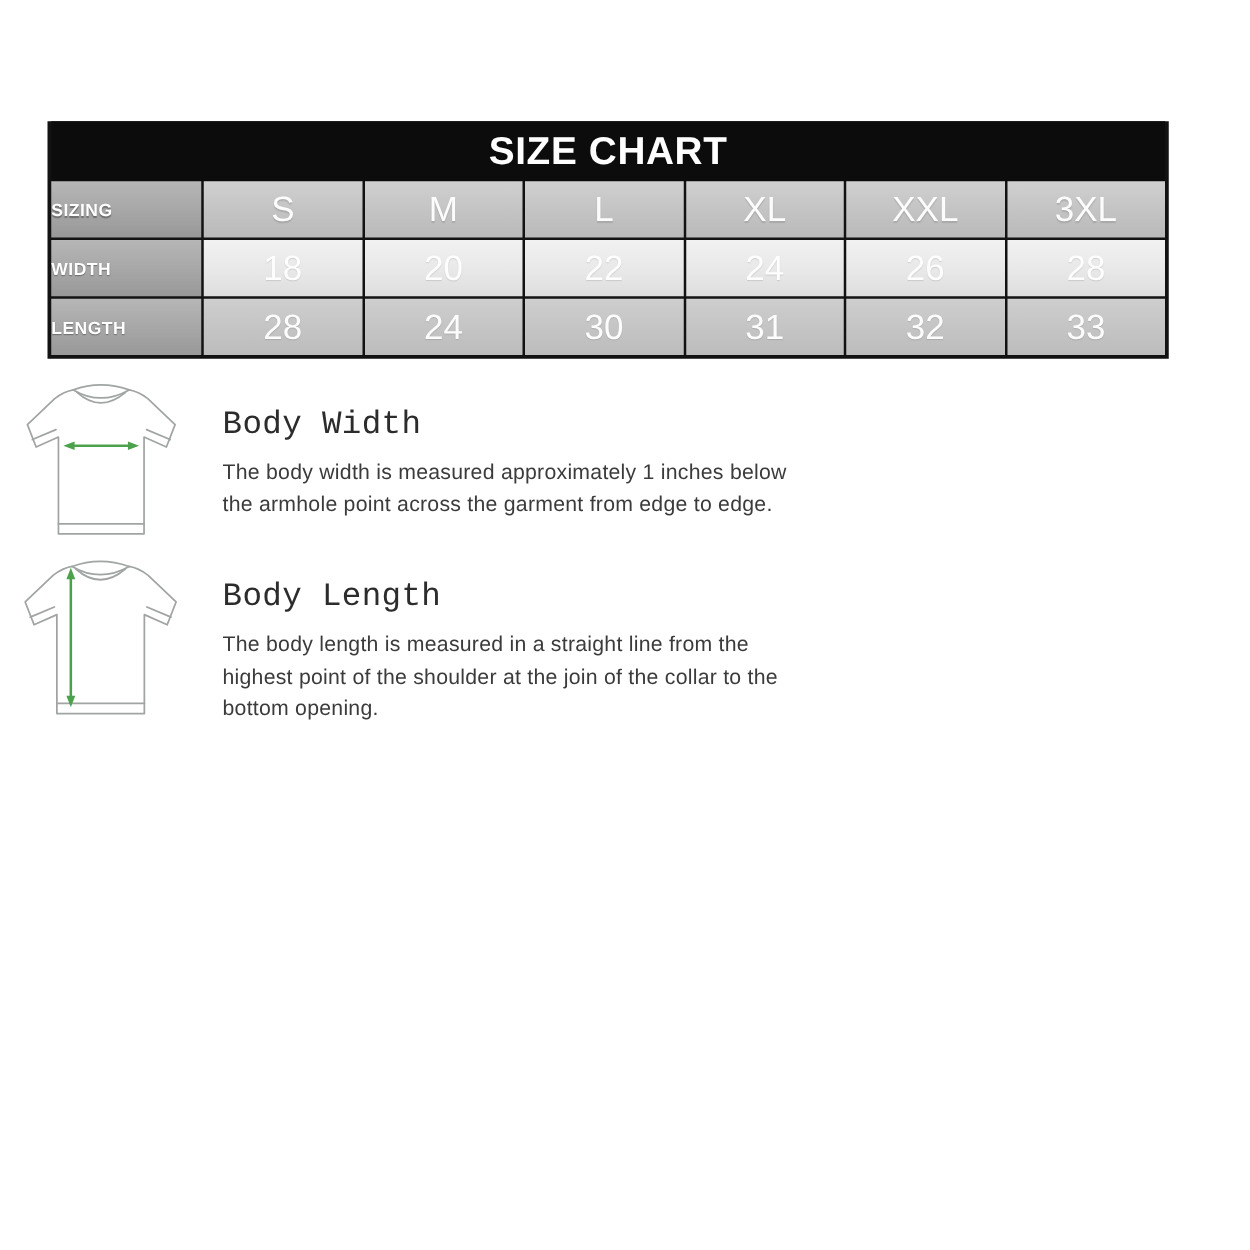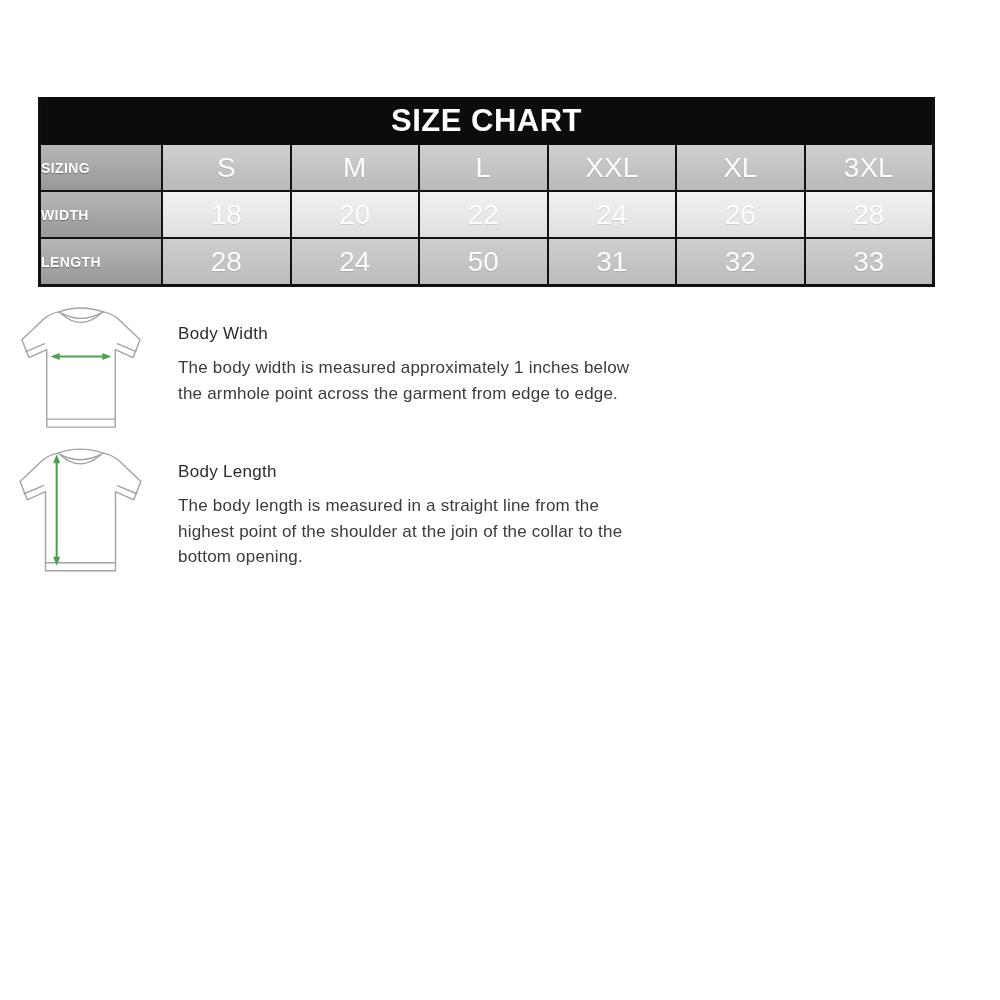--- a/index.html
+++ b/index.html
@@ -41,52 +41,52 @@
   .row-width  { background:linear-gradient(180deg,#f1f1f1 0%,#e8e8e8 55%,#dedede 100%); }
   .row-length { background:linear-gradient(180deg,#cecece 0%,#c4c4c4 55%,#bcbcbc 100%); }
 
   
   .shirt { position:absolute; }
   .shirt-1 { left:14px; top:300px; }
   .shirt-2 { left:12px; top:441px; }
   .guide-text { position:absolute; left:178px; width:456px; color:#3a3a3a; }
   .guide-1 { top:324px; }
   .guide-2 { top:462px; }
-  .guide-heading { font-size:17px; font-weight:400; color:#2c2c2c; letter-spacing:.3px; margin-bottom:11px; }
+  .guide-heading { font-size:26px; font-weight:400; color:#2c2c2c; letter-spacing:.3px; margin-bottom:11px;font-family:Liberation Mono, monospace; }
   .guide-desc { font-size:17px; line-height:25.5px; letter-spacing:.2px; color:#3b3b3b; }
 </style>
 </head>
 <body>
 
 <div class="page">
 
   <div class="table-wrap">
     <div class="chart-title">SIZE CHART</div>
     <div class="grid">
 
       <div class="cell label">SIZING</div>
       <div class="cell data row-sizing">S</div>
       <div class="cell data row-sizing">M</div>
       <div class="cell data row-sizing">L</div>
+      <div class="cell data row-sizing">XL</div>
       <div class="cell data row-sizing">XXL</div>
-      <div class="cell data row-sizing">XL</div>
       <div class="cell data row-sizing">3XL</div>
 
       <div class="cell label">WIDTH</div>
       <div class="cell data row-width">18</div>
       <div class="cell data row-width">20</div>
       <div class="cell data row-width">22</div>
       <div class="cell data row-width">24</div>
       <div class="cell data row-width">26</div>
       <div class="cell data row-width">28</div>
 
       <div class="cell label">LENGTH</div>
       <div class="cell data row-length">28</div>
       <div class="cell data row-length">24</div>
-      <div class="cell data row-length">50</div>
+      <div class="cell data row-length">30</div>
       <div class="cell data row-length">31</div>
       <div class="cell data row-length">32</div>
       <div class="cell data row-length">33</div>
     </div>
   </div>
 
   <svg class="shirt shirt-1" width="134" height="139" viewBox="0 0 135 140">
     <g fill="#ffffff" stroke="#a0a5a3" stroke-width="1.4" stroke-linejoin="round" stroke-linecap="round">
       <path d="M 45 12 C 39 13 34 16 30 19 L 8 40 L 15 58 L 33 50 L 33 128 L 102 128 L 102 50 L 120 58 L 127 40 L 105 19 C 101 16 96 13 90 12 Q 67 25 45 12 Z"></path>
       <path fill="none" d="M 45 12 Q 67 4 90 12"></path>

